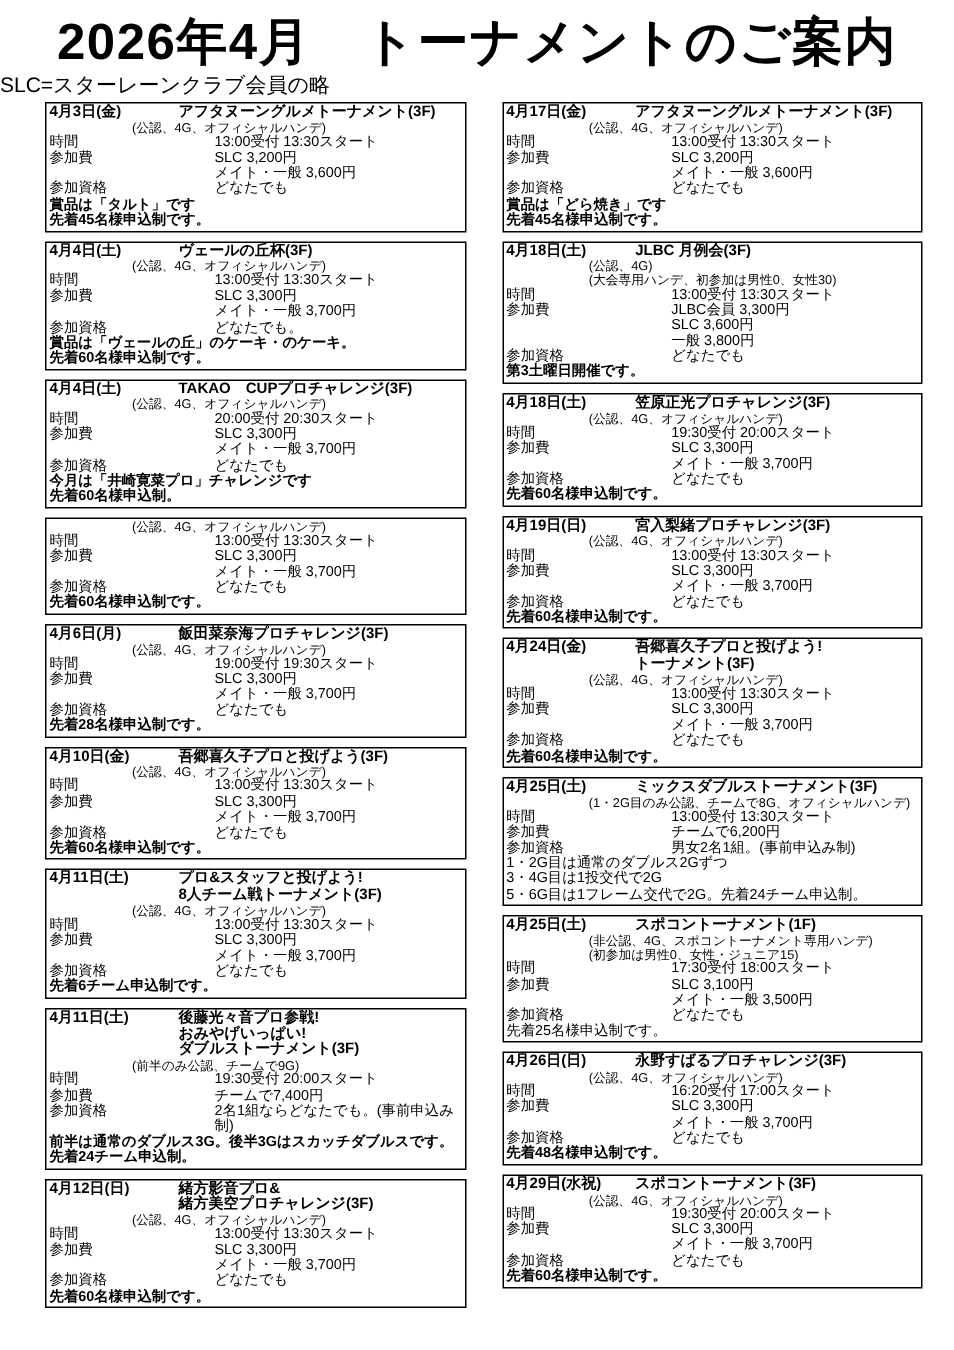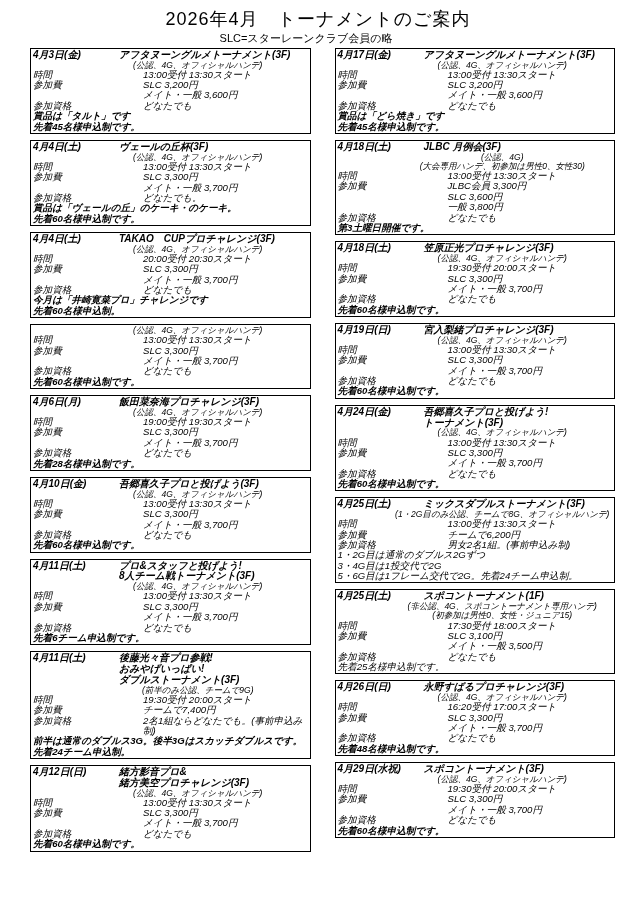--- a/index.html
+++ b/index.html
@@ -2,39 +2,39 @@
 <html><head>
 <meta charset="utf-8">
 <style>
   html,body{margin:0;padding:0;}
   body{
     width:636px;height:900px;background:#ffffff;color:#000;
     font-family:"Liberation Sans","DejaVu Sans",sans-serif;
     overflow:hidden;
   }
   .page-title{
-    text-align:center;font-weight:normal;font-size:18px;
+    text-align:center;font-weight:bold;font-size:34px;
     padding-top:10px;letter-spacing:1px;line-height:1.1;
   }
   .slc-note{
-    text-align:center;font-size:11px;padding-right:24px;margin-top:1px;
+    text-align:left;font-size:14px;padding-right:24px;margin-top:1px;
   }
   .columns{
-    display:flex;gap:24px;padding:2px 21px 0 30px;align-items:flex-start;font-style:italic;
+    display:flex;gap:24px;padding:2px 21px 0 30px;align-items:flex-start;
   }
   .col{flex:1;min-width:0;}
   .event{
     border:1px solid #000;margin-bottom:6px;padding:1px 2px;
     font-size:9.6px;line-height:1.08;
   }
   .ev-header{display:flex;font-weight:bold;font-size:10px;}
   .ev-date{flex:none;width:86px;white-space:nowrap;}
   .ev-titles{flex:1;text-align:left;}
   .ev-sub{
-    text-align:center;padding-left:55px;font-size:8.5px;white-space:nowrap;
+    text-align:left;padding-left:55px;font-size:8.5px;white-space:nowrap;
   }
   .ev-row{display:flex;}
   .ev-label{flex:none;width:110px;}
   .ev-values{flex:1;}
   .note{white-space:nowrap;}
   .note-bold{font-weight:bold;}
 </style>
 </head>
 <body>
 

